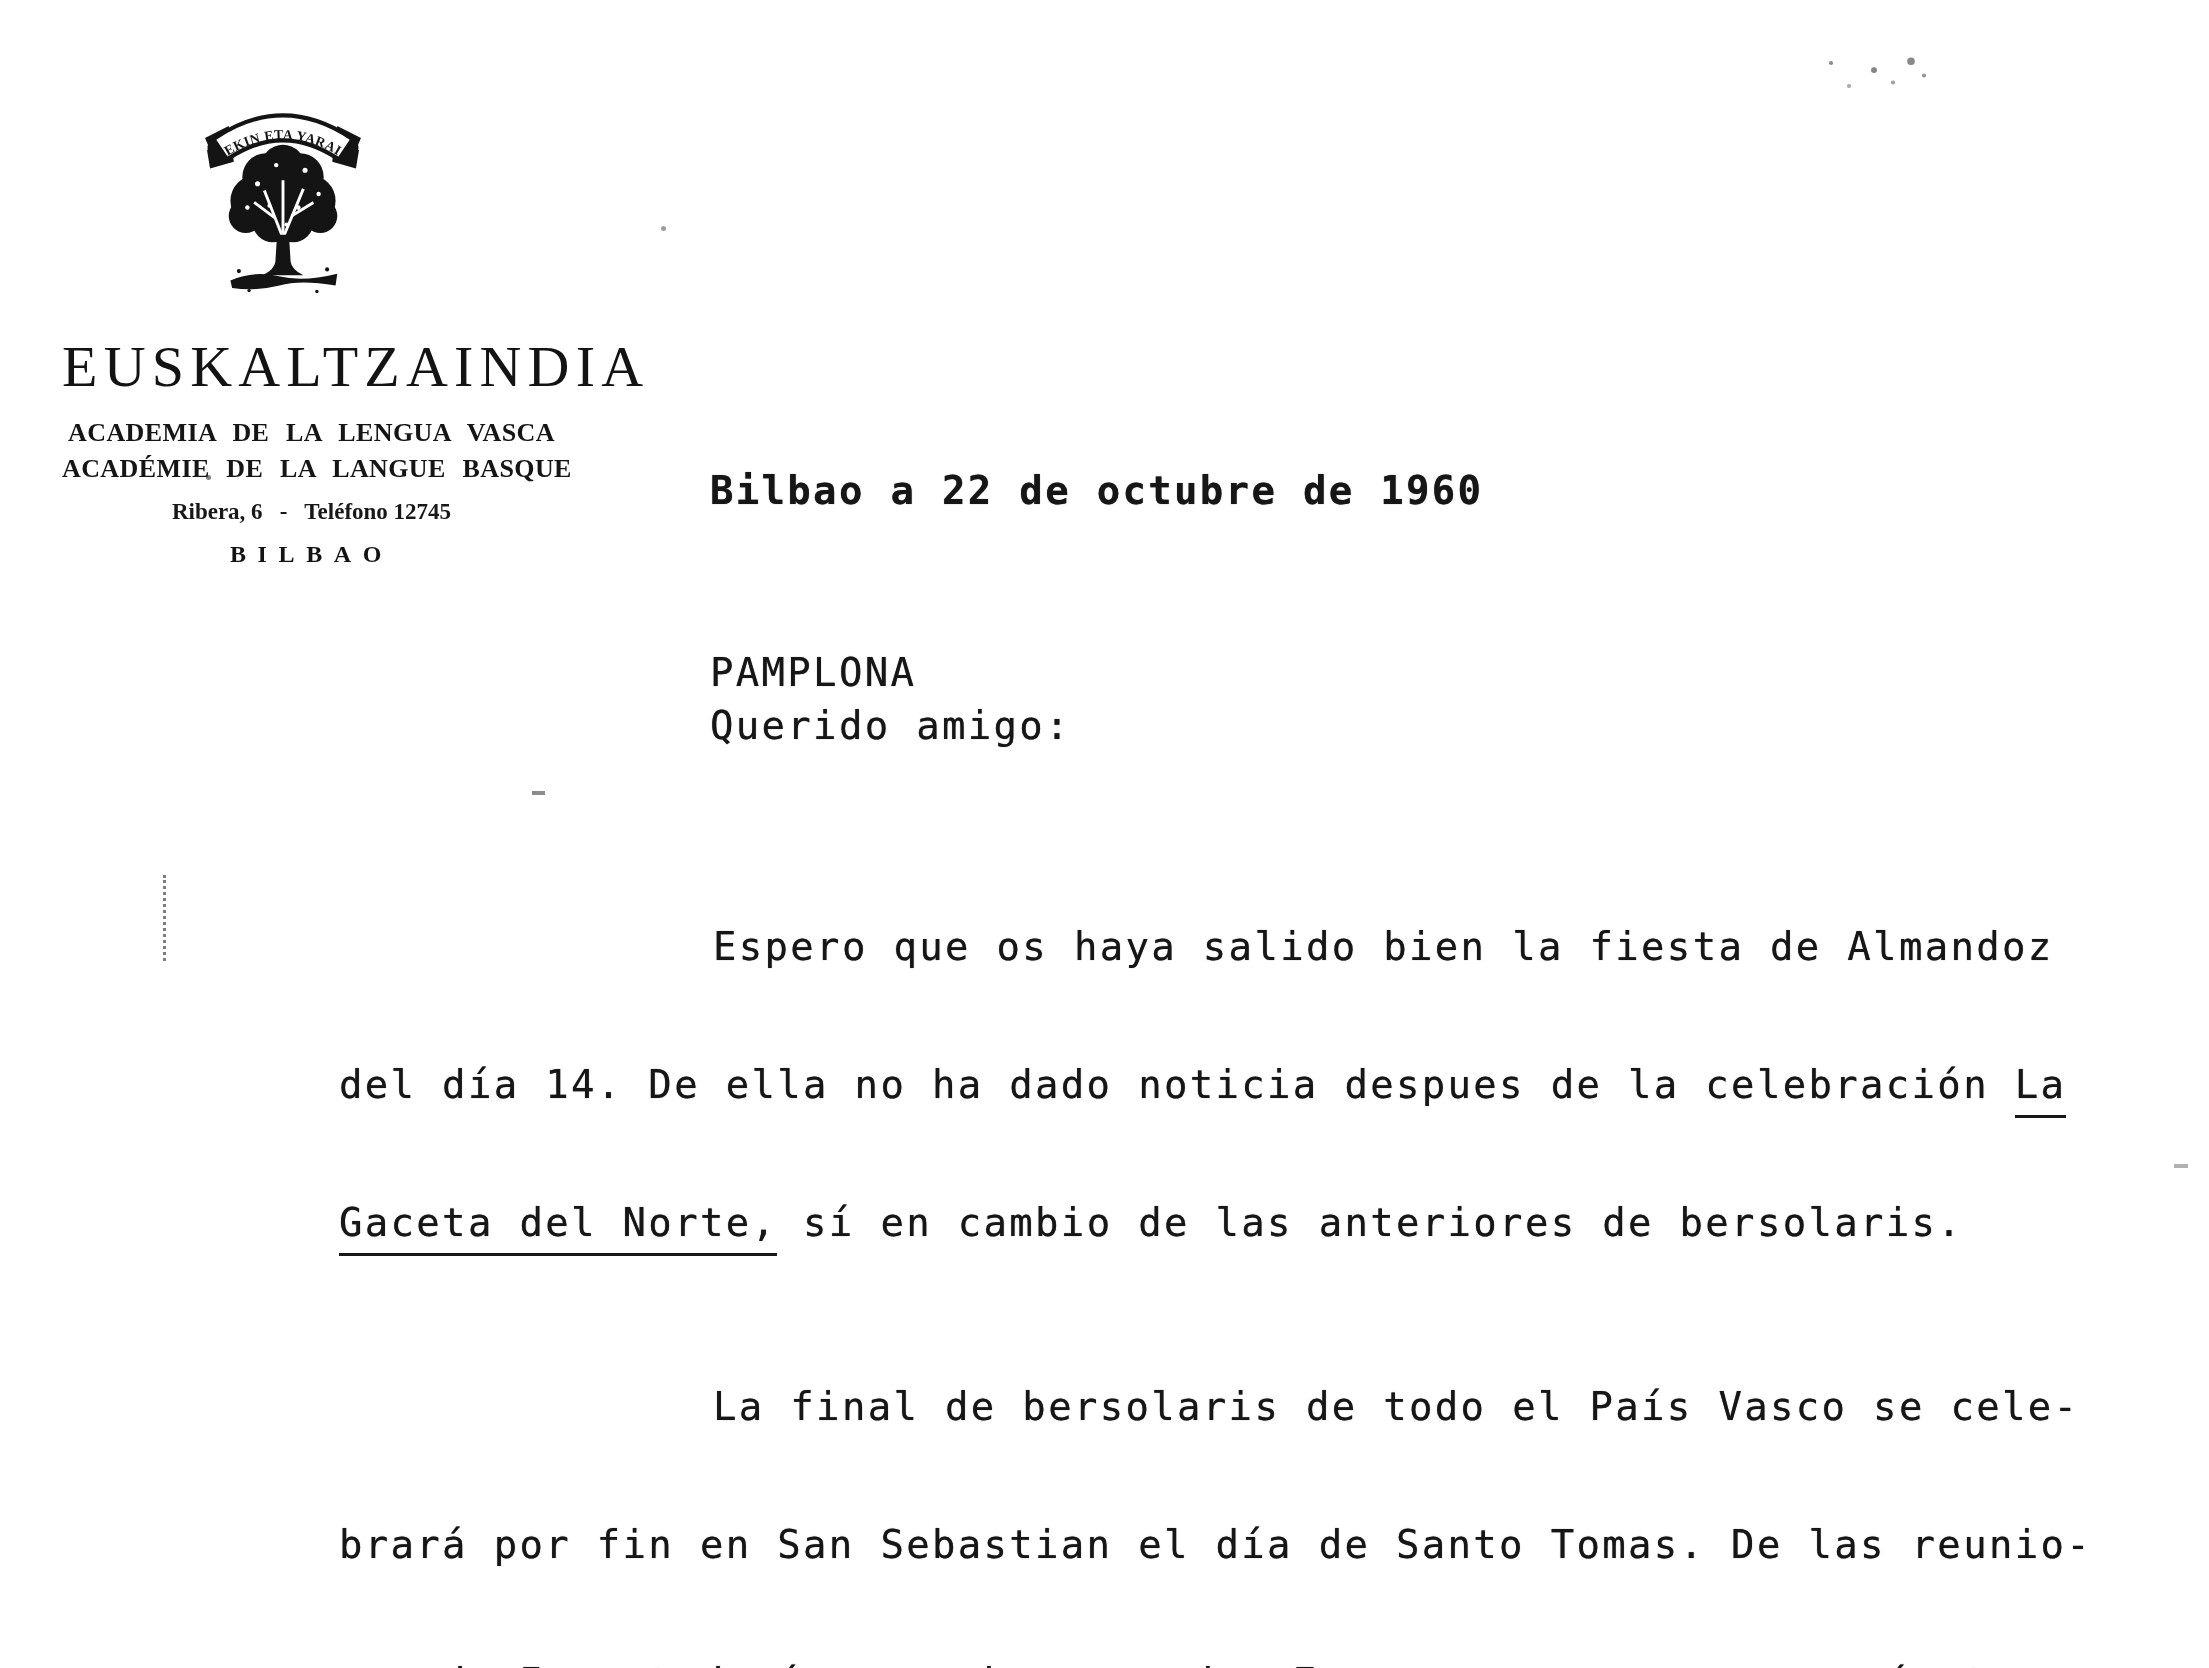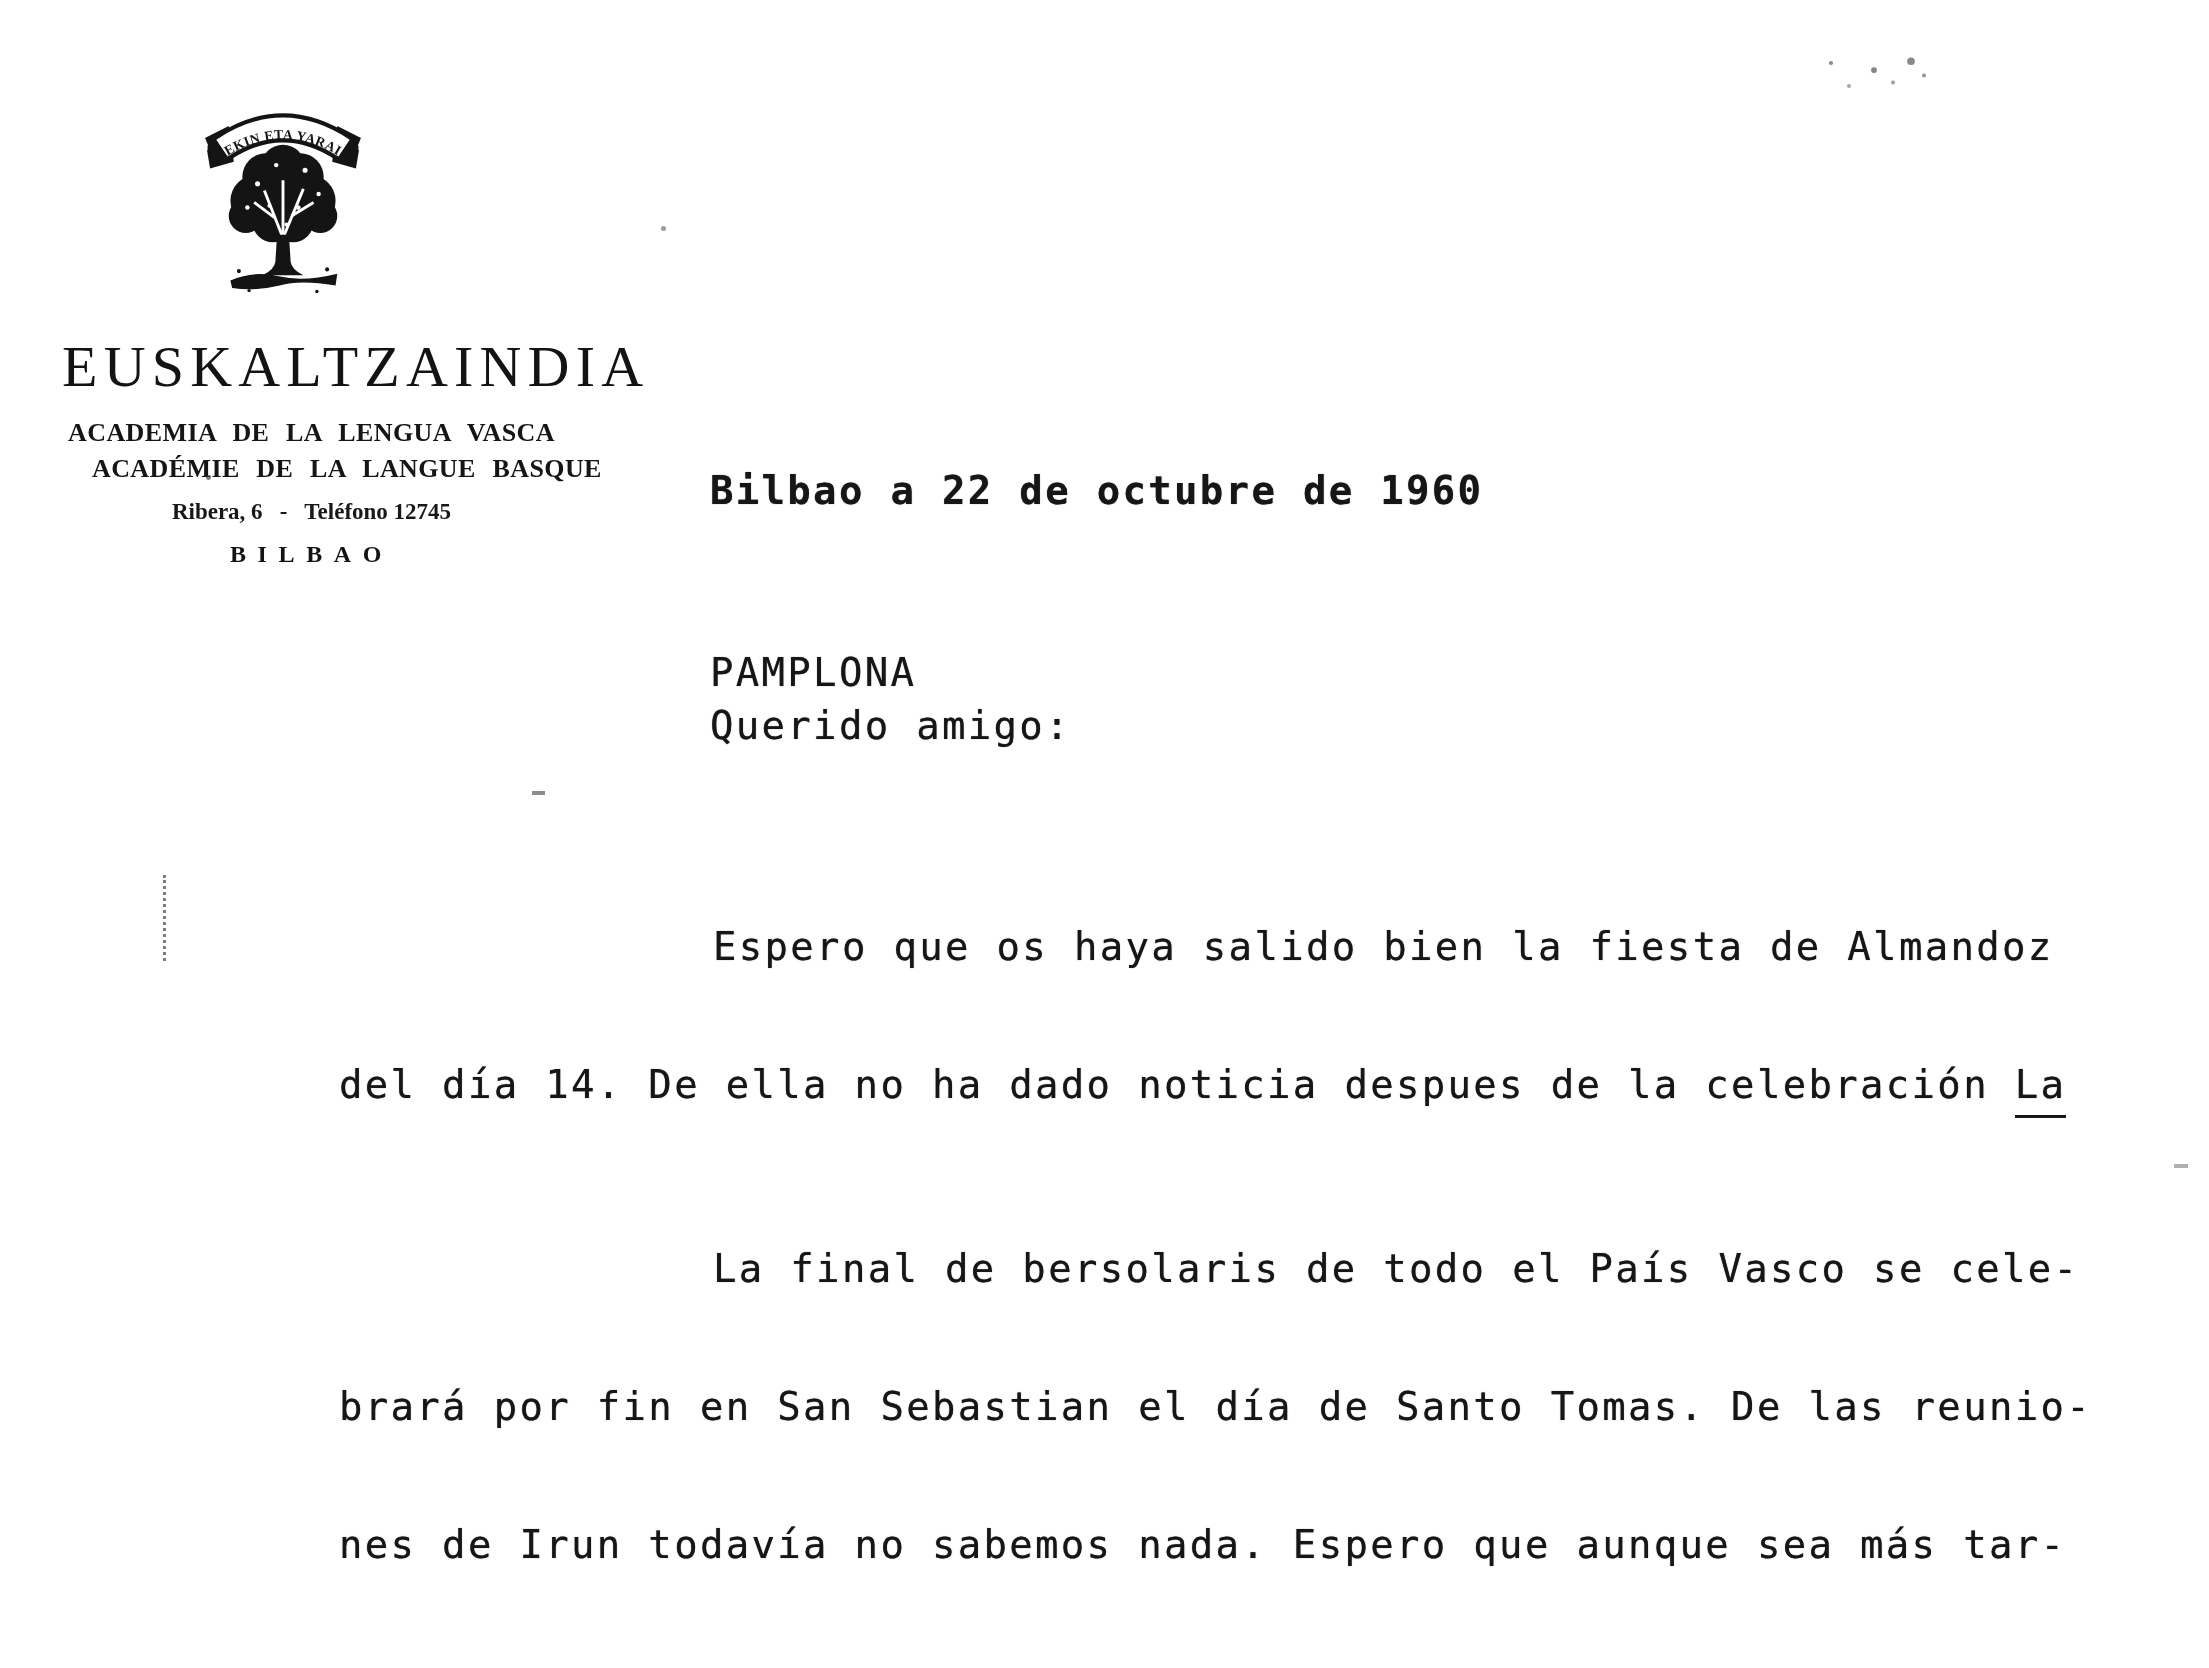--- a/index.html
+++ b/index.html
@@ -35,21 +35,21 @@
   .subtitle {
     margin-top: 18px;
     font-family: "Liberation Serif", serif;
     font-size: 26px;
     font-weight: 700;
     letter-spacing: 0.4px;
     word-spacing: 9.8px;
     white-space: pre;
     color: #151515;
   }
-  .subtitle + .subtitle { margin-top: 6.2px; margin-left: 30px; }
+  .subtitle + .subtitle { margin-top: 6.2px; }
   .address {
     margin-top: 15px;
     font-family: "Liberation Serif", serif;
     font-size: 23px;
     font-weight: 700;
     white-space: pre;
     color: #181818;
   }
   .city {
     margin-top: 16px;
@@ -176,20 +176,21 @@
   <div class="tw recipient">
     <div class="line">PAMPLONA</div>
   </div>
 
   <div class="tw salutation">Querido amigo:</div>
 
   <div class="tw body-block">
     
     <div class="line ind">Espero que os haya salido bien la fiesta de Almandoz</div>
     <div class="line"><span>del día 14. De ella no ha dado noticia despues de la celebración </span><span class="ul">La</span></div>
+    <div class="line"><span class="ul">Gaceta del Norte,</span><span> sí en cambio de las anteriores de bersolaris.</span></div>
     
     <div class="line ind">La final de bersolaris de todo el País Vasco se cele-</div>
     <div class="line">brará por fin en San Sebastian el día de Santo Tomas. De las reunio-</div>
     <div class="line">nes de Irun todavía no sabemos nada. Espero que aunque sea más tar-</div>
     
     
     
     
     
     

